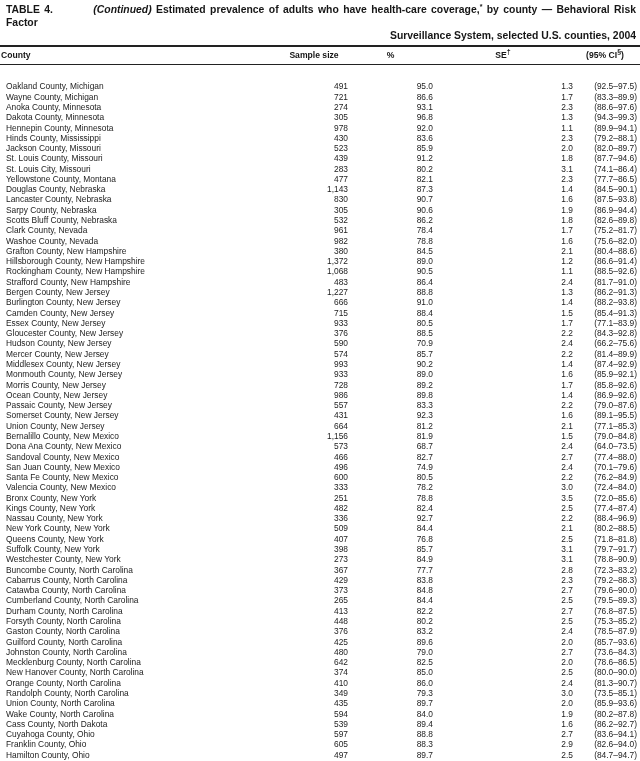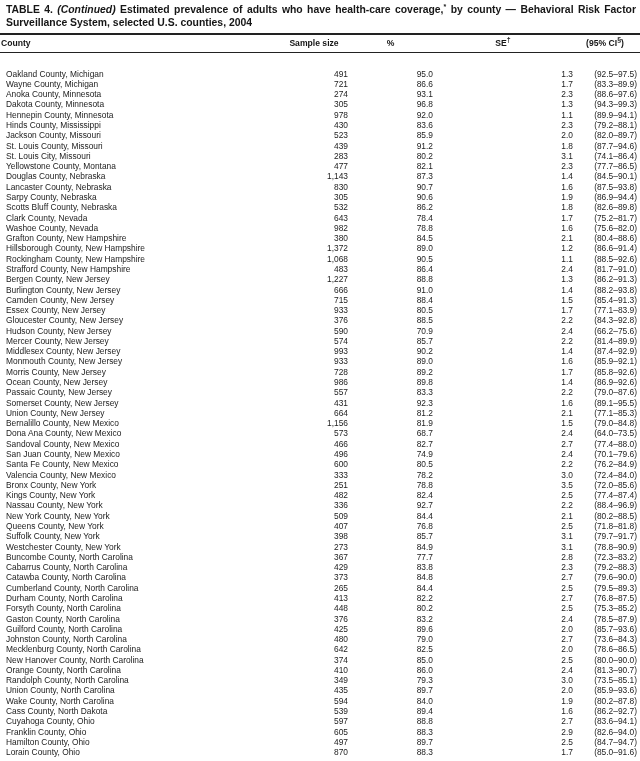--- a/index.html
+++ b/index.html
@@ -8,22 +8,22 @@
     font-family: "Liberation Sans", sans-serif;
     color: #1c1c1c;
     -webkit-font-smoothing: antialiased;
   }
   .page { padding: 4px 0 0 0; }
   .title {
     font-weight: bold; font-size: 10.4px; line-height: 12.8px;
     padding: 0 4px 3px 6px; color: #161616;
   }
   .title .line1 { text-align: justify; text-align-last: justify; }
-  .title .line2 { text-align: left; }
-  .title i { font-style: italic; }
+  .title .line2 { text-align: right; }
+  .title i { font-style: italic; margin-left: 36px; }
   sup { font-size: 7px; vertical-align: super; line-height: 0; }
   table {
     width: 640px; border-collapse: collapse; table-layout: fixed;
   }
   col.c-county { width: 280px; }
   col.c-sample { width: 68px; }
   col.c-pct    { width: 85px; }
   col.c-se     { width: 140px; }
   col.c-ci     { width: 67px; }
   thead th {
@@ -166,21 +166,21 @@
         </tr>
         <tr>
           <td>Scotts Bluff County, Nebraska</td>
           <td>532</td>
           <td>86.2</td>
           <td>1.8</td>
           <td>(82.6–89.8)</td>
         </tr>
         <tr>
           <td>Clark County, Nevada</td>
-          <td>643</td>
+          <td>961</td>
           <td>78.4</td>
           <td>1.7</td>
           <td>(75.2–81.7)</td>
         </tr>
         <tr>
           <td>Washoe County, Nevada</td>
           <td>982</td>
           <td>78.8</td>
           <td>1.6</td>
           <td>(75.6–82.0)</td>

